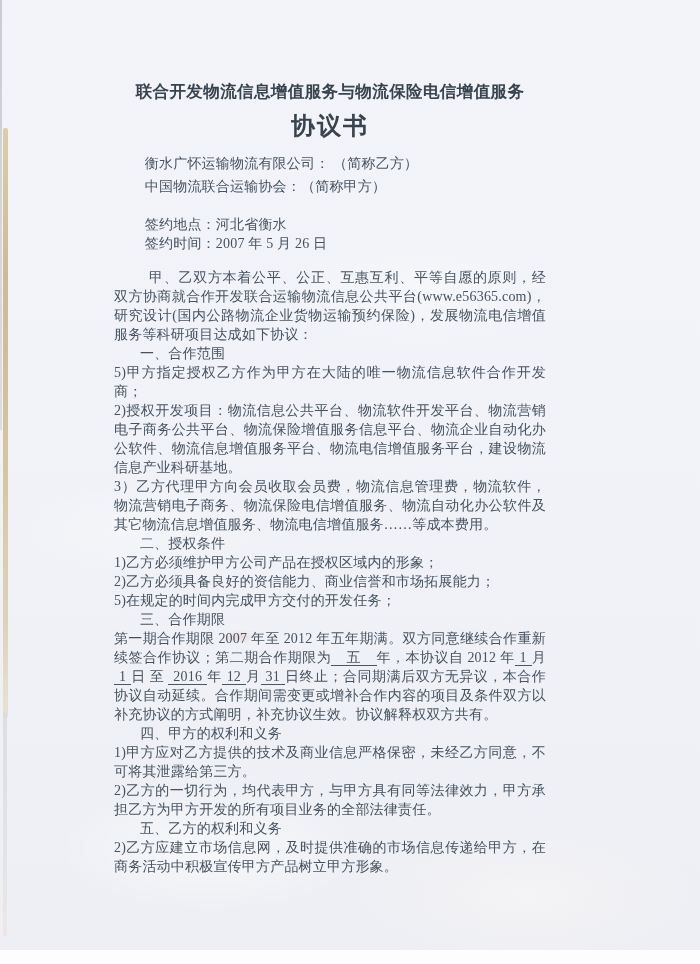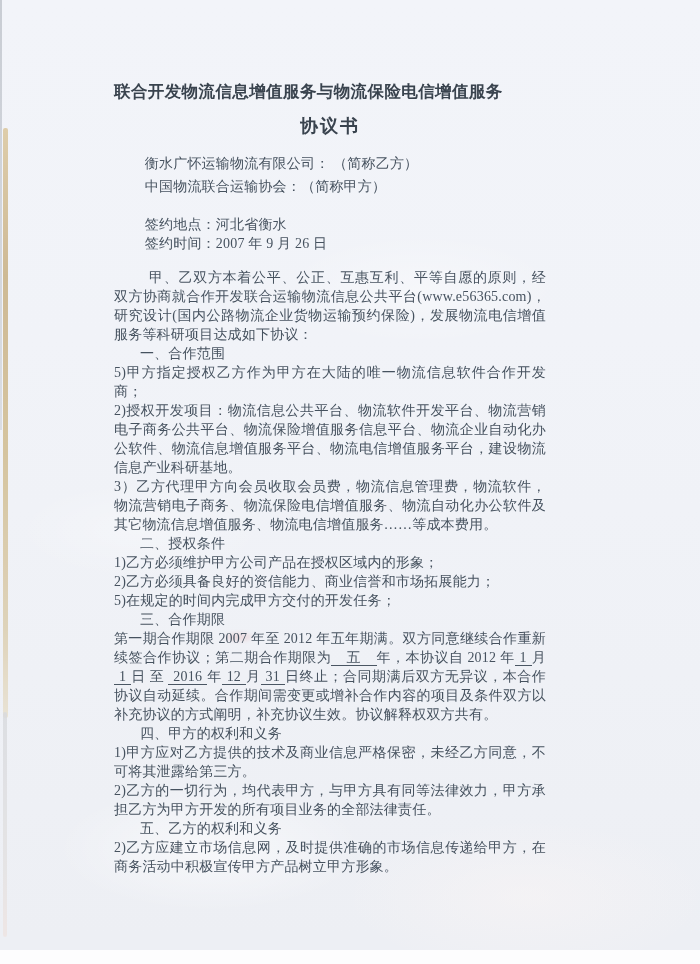--- a/index.html
+++ b/index.html
@@ -25,25 +25,25 @@
                 filter:blur(.5px); opacity:.9; }
   .edge-gray  { position:absolute; left:3px; top:712px; width:4px; height:225px; border-radius:2px;
                 background:linear-gradient(180deg,#d8dade,#e4e2e2 70%,#efe4e2); filter:blur(.6px); opacity:.8; }
   .bottom-band{ position:absolute; left:0; bottom:0; width:100%; height:14px; background:#fdfdfe; }
   .smudge     { position:absolute; left:226px; top:633px; width:26px; height:8px;
                 background:rgba(225,120,120,.16); filter:blur(2px); border-radius:50%; }
 
   .content { position:absolute; left:114px; top:80px; width:432px; }
 
   .title {
-    margin:0; font-size:16.5px; line-height:24px;
+    margin:0; text-align:center; font-size:16.5px; line-height:24px;
     font-weight:bold; letter-spacing:.4px; color:#39434e; white-space:nowrap;
   }
   .subtitle {
-    margin:10px 0 0; text-align:center; font-size:18px; line-height:24px;
+    margin:10px 0 0; text-align:center; font-size:24px; line-height:24px;
     font-weight:bold; letter-spacing:2px; color:#39434e;
   }
 
   .b { margin:0; font-size:14px; line-height:19px; letter-spacing:.2px;
        text-align:justify; color:#46525f; }
   .party-a    { margin-top:4px;  text-indent:2.2em; text-align:left; }
   .party-b    { margin-top:16px; text-indent:2.2em; text-align:left; }
   .meta-place { margin-top:19px; text-indent:2.2em; text-align:left; }
   .meta-date  { margin-top:0;    text-indent:2.2em; text-align:left; }
   .intro      { margin-top:15px; text-indent:2.5em; }
@@ -62,21 +62,21 @@
   <div class="smudge"></div>
   <div class="bottom-band"></div>
 
   <div class="content">
     <h1 class="title">联合开发物流信息增值服务与物流保险电信增值服务</h1>
     <h2 class="subtitle">协议书</h2>
     <div id="doc-body">
         <p class="b party-b">衡水广怀运输物流有限公司： （简称乙方）</p>
         <p class="b party-a">中国物流联合运输协会：（简称甲方）</p>
         <p class="b meta-place">签约地点：河北省衡水</p>
-        <p class="b meta-date">签约时间：2007 年 9 月 26 日</p>
+        <p class="b meta-date">签约时间：2007 年 5 月 26 日</p>
         <p class="b intro">甲、乙双方本着公平、公正、互惠互利、平等自愿的原则，经双方协商就合作开发联合运输物流信息公共平台(www.e56365.com)，研究设计(国内公路物流企业货物运输预约保险)，发展物流电信增值服务等科研项目达成如下协议：</p>
         <p class="b heading">一、合作范围</p>
         <p class="b item">5)甲方指定授权乙方作为甲方在大陆的唯一物流信息软件合作开发商；</p>
         <p class="b item">2)授权开发项目：物流信息公共平台、物流软件开发平台、物流营销电子商务公共平台、物流保险增值服务信息平台、物流企业自动化办公软件、物流信息增值服务平台、物流电信增值服务平台，建设物流信息产业科研基地。</p>
         <p class="b item">3）乙方代理甲方向会员收取会员费，物流信息管理费，物流软件，物流营销电子商务、物流保险电信增值服务、物流自动化办公软件及其它物流信息增值服务、物流电信增值服务……等成本费用。</p>
         <p class="b heading">二、授权条件</p>
         <p class="b item">1)乙方必须维护甲方公司产品在授权区域内的形象；</p>
         <p class="b item">2)乙方必须具备良好的资信能力、商业信誉和市场拓展能力；</p>
         <p class="b item">5)在规定的时间内完成甲方交付的开发任务；</p>
         <p class="b heading">三、合作期限</p>

